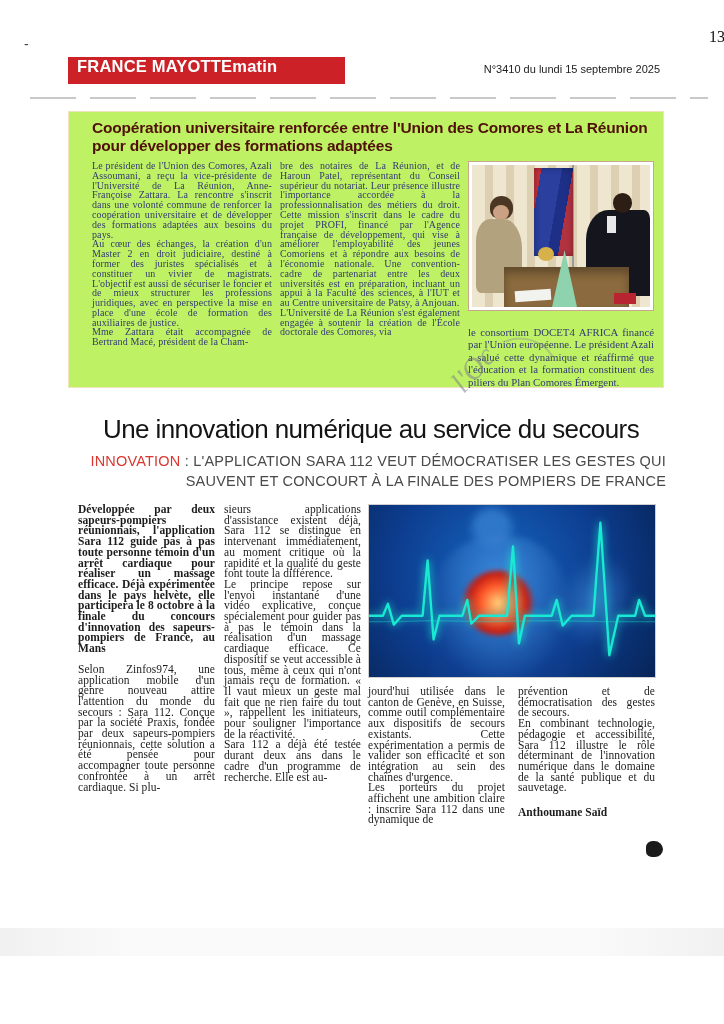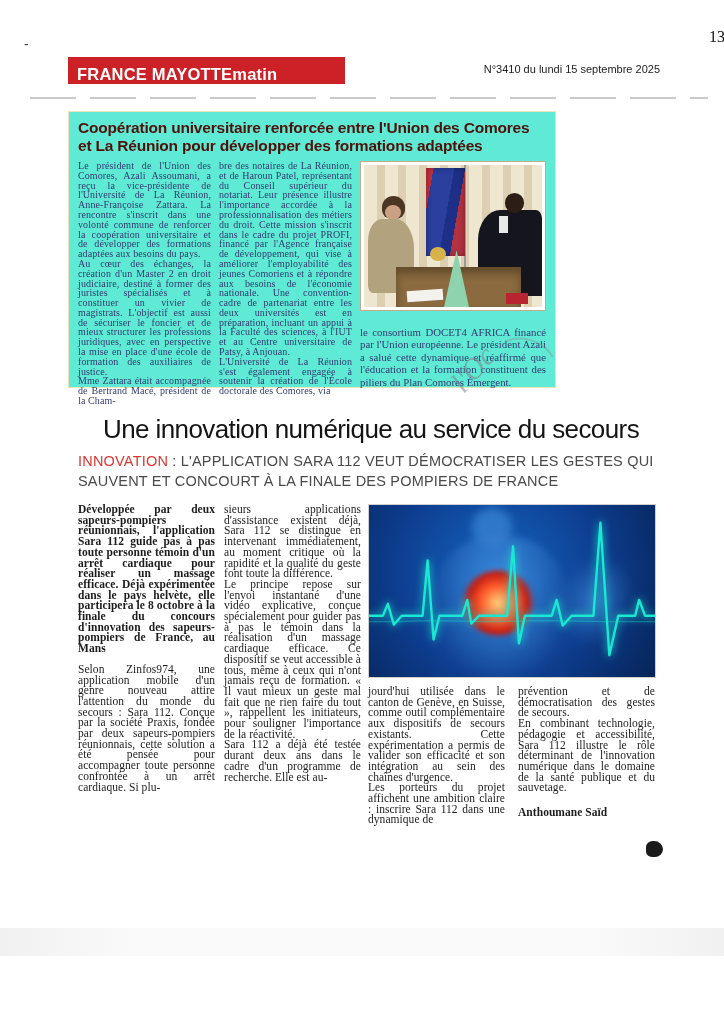--- a/index.html
+++ b/index.html
@@ -7,34 +7,34 @@
   .page {
     position:relative; width:724px; height:1024px; margin:0 auto;
     background:#ffffff; overflow:hidden;
     font-family:"Liberation Serif", serif;
   }
   
   .corner-mark { position:absolute; left:24px; top:36px; font:14px "Liberation Sans",sans-serif; color:#444; }
   .page-number { position:absolute; left:688px; top:28px; font:16px "Liberation Serif",serif; color:#111;margin-left:21px; }
   .masthead {
     position:absolute; left:68px; top:57px; width:277px; height:27px;
-    background:#cc2127; color:#fff; display:flex; align-items:flex-end;
+    background:#cc2127; color:#fff; display:flex; align-items:flex-start;
     padding-left:9px; font-family:"Liberation Sans",sans-serif; font-weight:bold;
     font-size:16.5px; letter-spacing:.2px;
   }
   .masthead .suffix { text-transform:lowercase; }
   .edition { position:absolute; right:64px; top:63px; font:11px "Liberation Sans",sans-serif; color:#222; }
   .header-divider {
     position:absolute; left:30px; top:97px; width:678px; height:2px;
     background:repeating-linear-gradient(90deg,#c9c9c9 0 46px, transparent 46px 60px);
   }
   
   .article1 {
-    position:absolute; left:68px; top:111px; width:488px; height:277px;
-    background:#5eead4; border:1px solid #eee3bb; padding:7px 9px 6px 9px;
+    position:absolute; left:68px; top:111px; width:596px; height:277px;
+    background:#bef264; border:1px solid #eee3bb; padding:7px 9px 6px 23px;
   }
   .a1-title {
     font-family:"Liberation Sans",sans-serif; font-weight:bold;
     font-size:15.5px; line-height:1.16; color:#50100a; letter-spacing:-.2px;
     margin-bottom:6px;
   }
   .a1-cols { display:flex; gap:8px; }
   .a1-col { width:185px; }
   .a1-col p {
     font-size:10px; line-height:9.8px; color:#333a70; text-align:justify;
@@ -77,21 +77,21 @@
   }
   
   .a2-headline {
     position:absolute; left:76px; top:414px; width:590px;
     font-family:"Liberation Sans",sans-serif; font-weight:normal; font-size:26px;
     letter-spacing:-.6px; color:#141414;text-align:center;
   }
   .a2-kicker {
     position:absolute; left:78px; top:452px; width:588px;
     font-family:"Liberation Sans",sans-serif; font-size:14.5px; line-height:1.35;
-    color:#4a4a4a; letter-spacing:.2px;
+    color:#4a4a4a; letter-spacing:.2px;text-align:right;
   }
   .a2-kicker .kicker-label { color:#d93830; }
   .a2col { position:absolute; width:137px; }
   .a2col p { font-size:11.5px; line-height:10.7px; color:#1c1c1c; text-align:justify; letter-spacing:.05px; }
   .a2c1 { left:78px;  top:504px; }
   .a2c2 { left:224px; top:504px; }
   .a2c3 { left:368px; top:686px; }
   .a2c4 { left:518px; top:686px; }
   .a2-intro { font-weight:bold; }
   .a2-gap { height:10px; }

